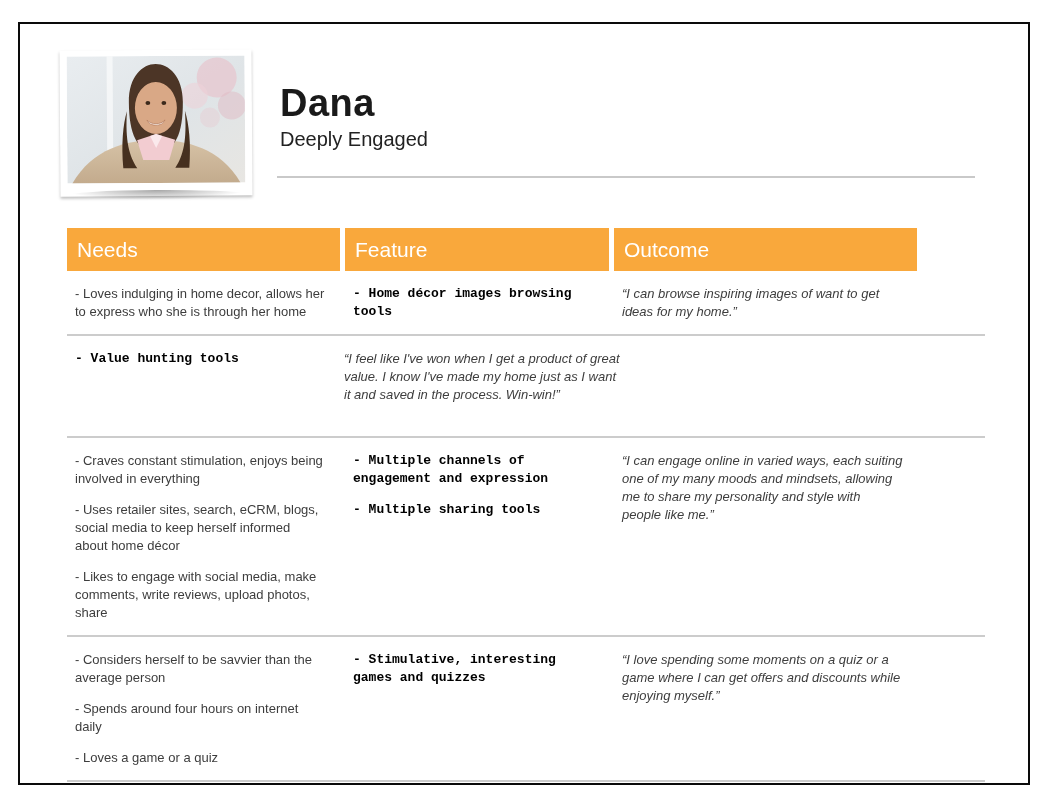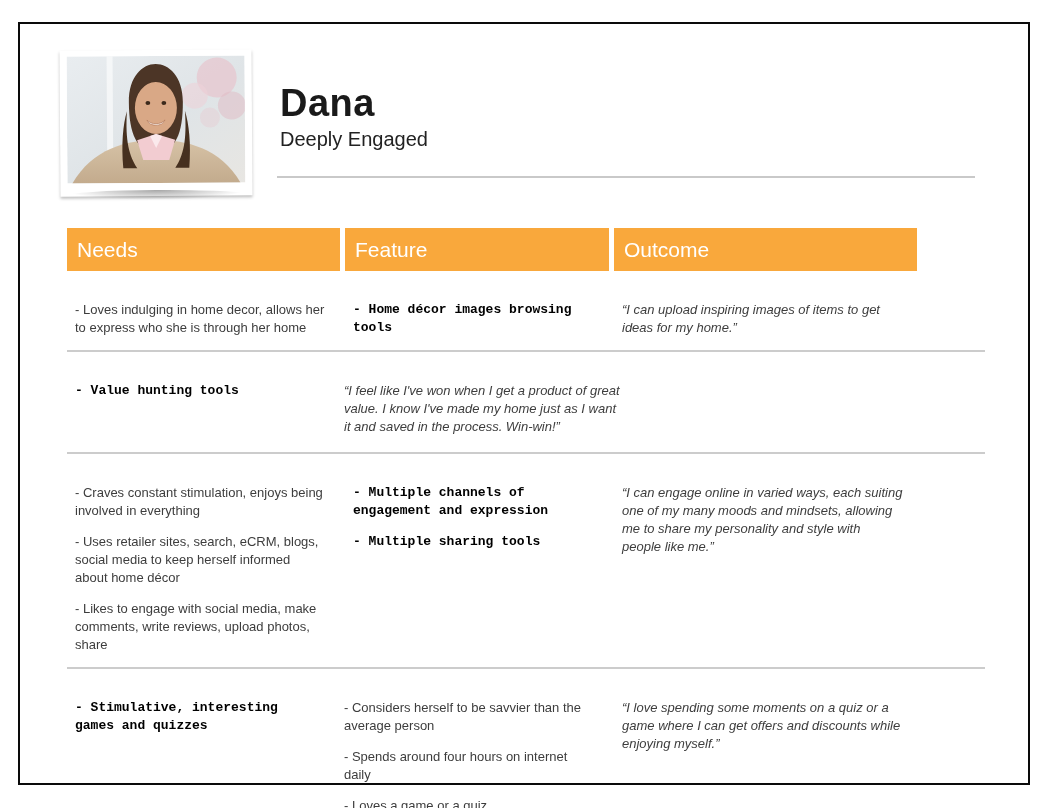--- a/index.html
+++ b/index.html
@@ -59,21 +59,21 @@
     display: flex; align-items: center;
     padding-left: 10px;
     color: #ffffff; font-size: 21px; font-weight: 400;
   }
   .col-needs   { width: 273px; margin-right: 5px; }
   .col-feature { width: 264px; margin-right: 5px; }
   .col-outcome { width: 303px; }
   .t-body .t-row {
     display: flex;
     border-bottom: 2px solid #cccccc;
-    padding-top: 30px;
+    padding-top: 14px;
   }
   .t-row .cell { padding-left: 8px; padding-right: 14px; }
   .t-row p { font-size: 13px; line-height: 18px; margin: 0 0 13px 0; }
   .need-item { color: #3d3d3d; }
   .feature-item { color: #000000; font-weight: bold; font-family: Liberation Mono, monospace; }
   .outcome-quote { color: #3d3d3d; font-style: italic; }
   .t-row:nth-child(1) { min-height: 60px; }
   .t-row:nth-child(2) { min-height: 102px; }
   .t-row:nth-child(3) { min-height: 158px; }
   .t-row:nth-child(4) { min-height: 105px; }
@@ -127,21 +127,21 @@
   </div>
   <div class="t-body">
   <div class="t-row">
     <div class="cell col-needs">
           <p class="need-item">- Loves indulging in home decor, allows her to express who she is through her home</p>
         </div>
     <div class="cell col-feature">
           <p class="feature-item">- Home décor images browsing tools</p>
         </div>
     <div class="cell col-outcome">
-          <p class="outcome-quote">“I can upload inspiring images of items to get ideas for my home.”</p>
+          <p class="outcome-quote">“I can browse inspiring images of want to get ideas for my home.”</p>
         </div>
   </div>
 
   <div class="t-row">
     <div class="cell col-feature">
           <p class="feature-item">- Value hunting tools</p>
         </div>
     <div class="cell col-outcome">
           <p class="outcome-quote">“I feel like I've won when I get a product of great value. I know I've made my home just as I want it and saved in the process. Win-win!”</p>
         </div>
@@ -156,26 +156,26 @@
     <div class="cell col-feature">
           <p class="feature-item">- Multiple channels of engagement and expression</p>
           <p class="feature-item">- Multiple sharing tools</p>
         </div>
     <div class="cell col-outcome">
           <p class="outcome-quote">“I can engage online in varied ways, each suiting one of my many moods and mindsets, allowing me to share my personality and style with people like me.”</p>
         </div>
   </div>
 
   <div class="t-row">
-    <div class="cell col-feature">
-          <p class="feature-item">- Stimulative, interesting games and quizzes</p>
-        </div>
     <div class="cell col-needs">
           <p class="need-item">- Considers herself to be savvier than the average person</p>
           <p class="need-item">- Spends around four hours on internet daily</p>
           <p class="need-item">- Loves a game or a quiz</p>
+        </div>
+    <div class="cell col-feature">
+          <p class="feature-item">- Stimulative, interesting games and quizzes</p>
         </div>
     <div class="cell col-outcome">
           <p class="outcome-quote">“I love spending some moments on a quiz or a game where I can get offers and discounts while enjoying myself.”</p>
         </div>
   </div>
 </div>
 </div>
 
 </body></html>

